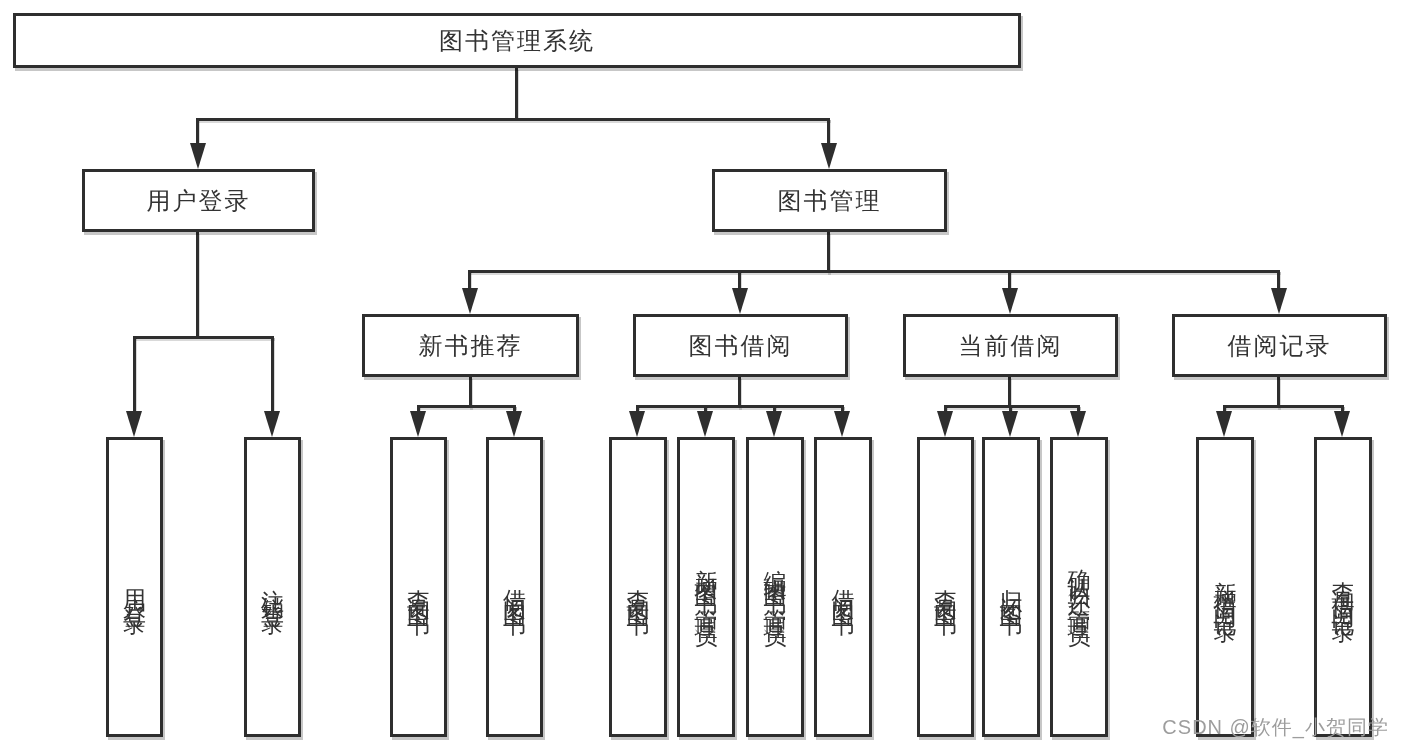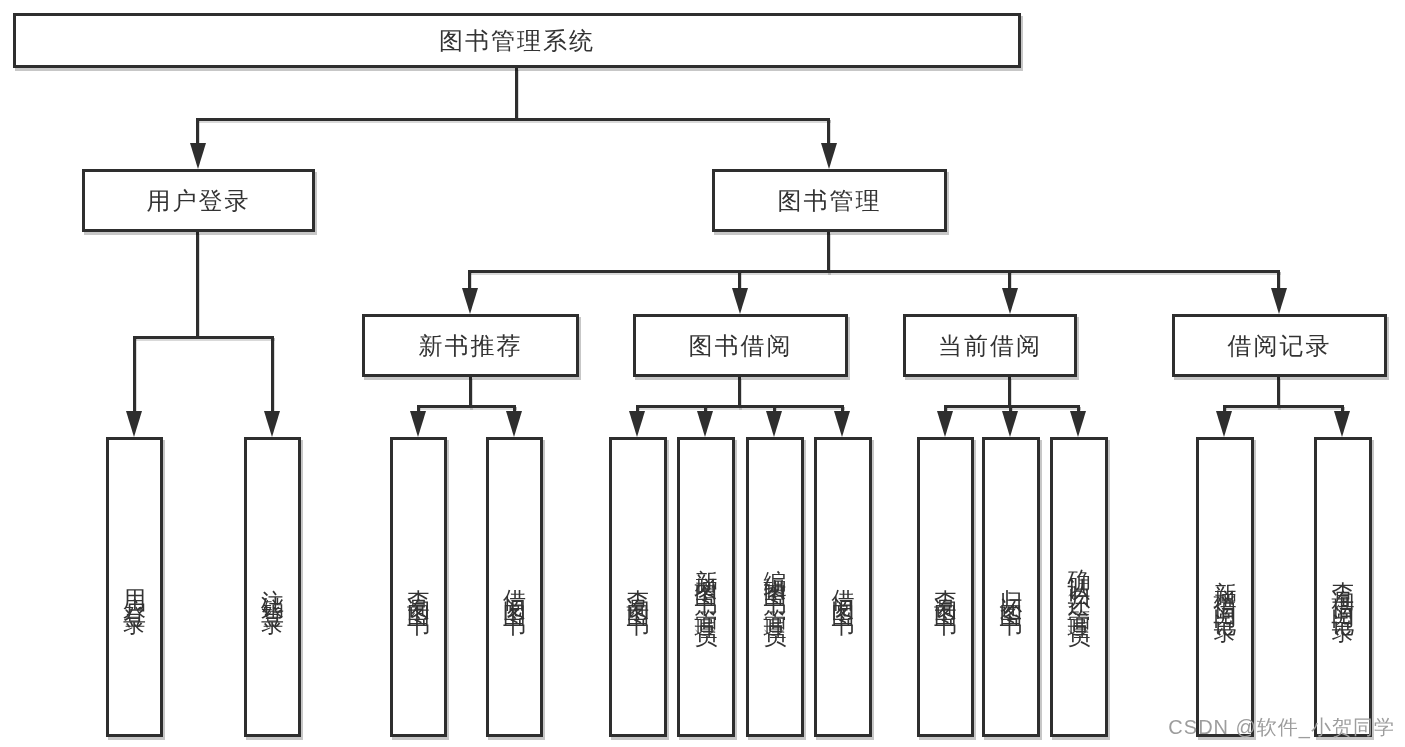--- a/index.html
+++ b/index.html
@@ -19,21 +19,21 @@
   }
   .hl,.vl{position:absolute;background:#2e2e2e;box-shadow:1px 2px 0 rgba(0,0,0,0.15);}
   .hl{height:3px;}
   .vl{width:3px;}
   .arr{
     position:absolute;width:0;height:0;
     border-left:8px solid transparent;border-right:8px solid transparent;
     border-top:26px solid #2e2e2e;
   }
   .watermark{
-    position:absolute;right:10px;bottom:6px;color:#9d9d9d;
+    position:absolute;right:16px;bottom:6px;color:#9d9d9d;
     font-size:20px;letter-spacing:1px;white-space:nowrap;
   }
 </style>
 </head>
 <body>
 
 <div class="canvas">
 
   <div class="vl" style="left:515px;top:68px;height:50px"></div>
   <div class="hl" style="left:198px;top:118px;width:632px"></div>
@@ -104,21 +104,21 @@
   <div class="box hbox" style="left:712px;top:169px;width:235px;height:63px">
     <span>图书管理</span>
   </div>
 
   <div class="box hbox" style="left:633px;top:314px;width:215px;height:63px">
     <span>图书借阅</span>
   </div>
   <div class="box hbox" style="left:362px;top:314px;width:217px;height:63px">
     <span>新书推荐</span>
   </div>
-  <div class="box hbox" style="left:903px;top:314px;width:174px;height:63px">
+  <div class="box hbox" style="left:903px;top:314px;width:215px;height:63px">
     <span>当前借阅</span>
   </div>
   <div class="box hbox" style="left:1172px;top:314px;width:215px;height:63px">
     <span>借阅记录</span>
   </div>
 
   <div class="box vbox" style="left:106px;top:437px;width:57px;height:300px">
     <span class="vtext">用户登录</span>
   </div>
   <div class="box vbox" style="left:244px;top:437px;width:57px;height:300px">

